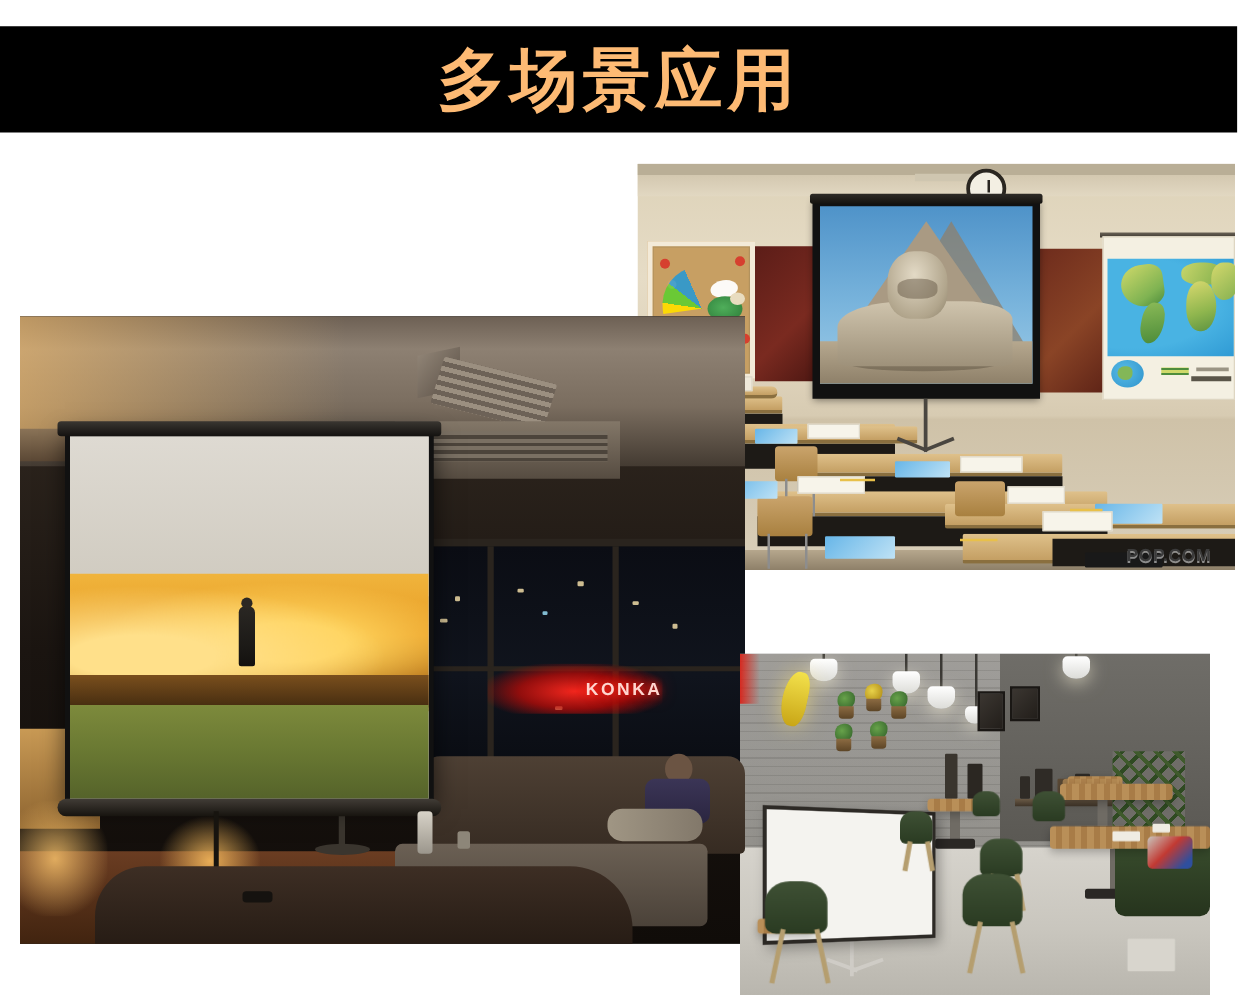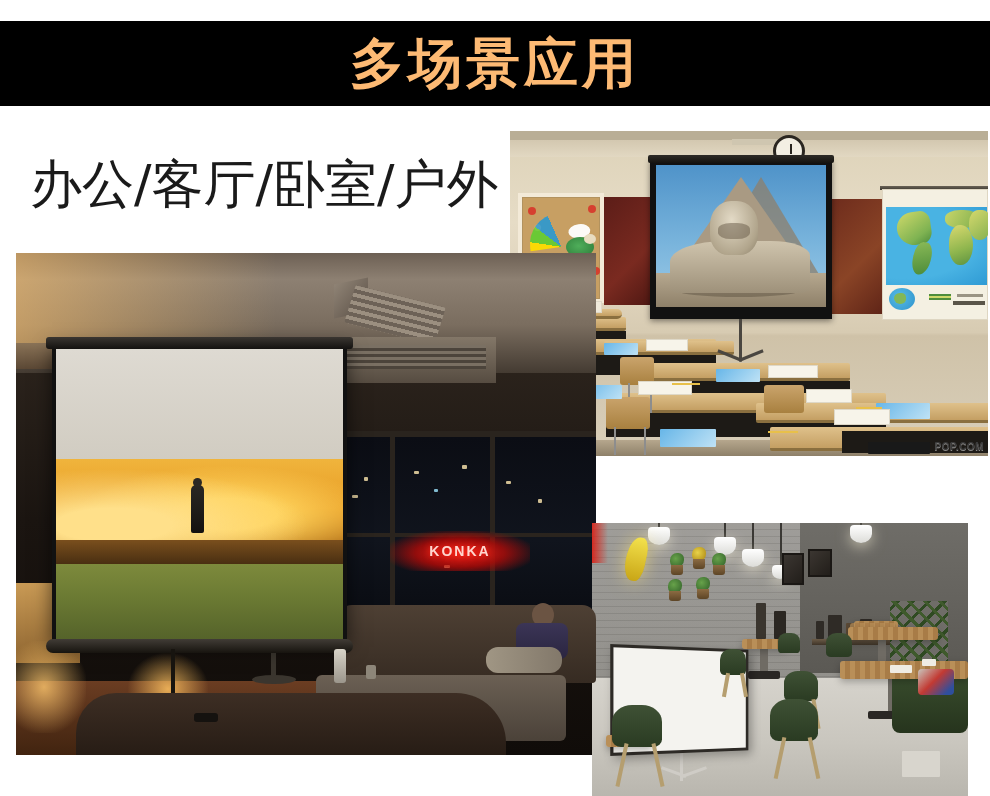--- a/index.html
+++ b/index.html
@@ -213,22 +213,22 @@
   .chair-leg { position:absolute; width:2px; background:#8d8d8d; }
   .paper { position:absolute; background:#f7f4ea; border:1px solid #ded8c8; }
   .bluebook { position:absolute; background:linear-gradient(135deg,#67b6e8,#bfe2f5);
     border-radius:1px; }
   .pencil { position:absolute; height:2px; background:#e8c04a; }
   .floor { position:absolute; left:0; bottom:0; width:100%; height:16px;
     background:linear-gradient(to bottom,#b6a78d,#8e8069); }
 
   
   .watermark {
-    position:absolute; right:4px; bottom:4px;
-    color:#3b3b3b; font-size:10px; font-weight:bold; letter-spacing:.5px;
+    position:absolute; right:19px; bottom:4px;
+    color:#3b3b3b; font-size:14px; font-weight:bold; letter-spacing:.5px;
     text-shadow:0 1px 0 rgba(255,255,255,.5);
     font-family:"Liberation Sans",sans-serif;
     z-index:9;
     padding-left:38px;
   }
   .watermark-dark {
     position:absolute; right:58px; bottom:2px; width:62px; height:12px;
     background:#191919; z-index:9; border-radius:1px;
   }
 
@@ -278,21 +278,21 @@
     background:linear-gradient(to bottom,#0b0d14 0%,#10141d 50%,#080a0f 100%);
     border-left:8px solid #2a241e;
     border-top:6px solid #2a241e;
   }
   .lr-citylight { position:absolute; background:#ffe9b0; border-radius:1px; opacity:.8; }
   .lr-mullion-v { position:absolute; top:0; width:5px; height:100%; background:#2a241e; }
   .lr-mullion-h { position:absolute; left:0; width:100%; height:4px; background:#2a241e; }
   .lr-konka {
     position:absolute; left:374px; top:278px; width:140px; height:40px;
     background:radial-gradient(ellipse at 50% 55%,rgba(255,40,30,.95) 0%,rgba(190,12,8,.75) 45%,rgba(90,0,0,0) 78%);
-    display:flex; align-items:center; justify-content:center;
+    display:flex; align-items:center; justify-content:flex-end;
   }
   .lr-konka-text {
     color:#ffd6cf; font-weight:bold; font-size:14px; letter-spacing:2px;
     text-shadow:0 0 7px #ff2a1c,0 0 14px #d10d06;
     font-family:"Liberation Sans",sans-serif;
   }
   .lr-screen-frame {
     position:absolute; left:36px; top:92px; width:295px; height:298px;
     background:#111; padding:4px;
     box-shadow:0 4px 18px rgba(0,0,0,.6);
@@ -472,21 +472,20 @@
 </style>
 </head>
 <body>
 
 <div id="page">
 
   <div class="banner">
     <div class="banner-title">多场景应用</div>
   </div>
 
-  <div class="subtitle">办公/客厅/卧室/户外</div>
 
   <div class="photo" id="photo-classroom">
     <div class="cls-wall"></div>
     <div class="cls-upperwall"></div>
     <div class="cls-ceiling-strip"></div>
 
     <div class="cls-board-a"></div>
     <div class="cls-board-b"></div>
     <div class="cls-board-c"></div>
 

